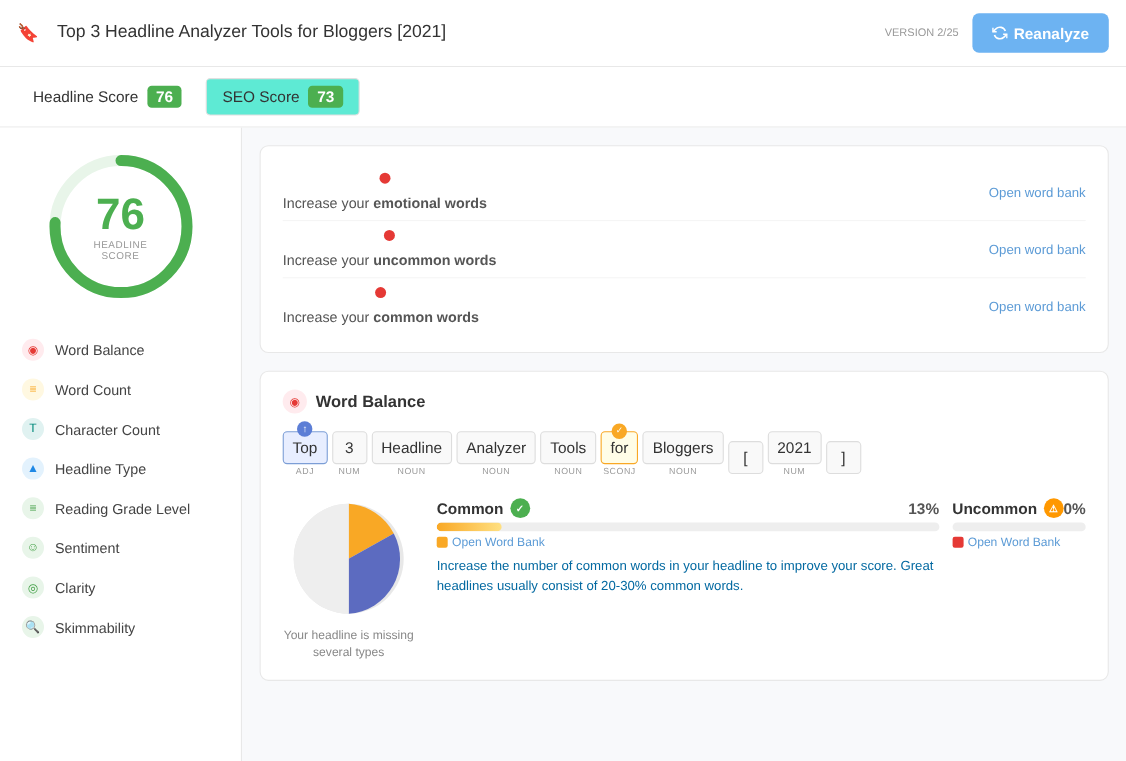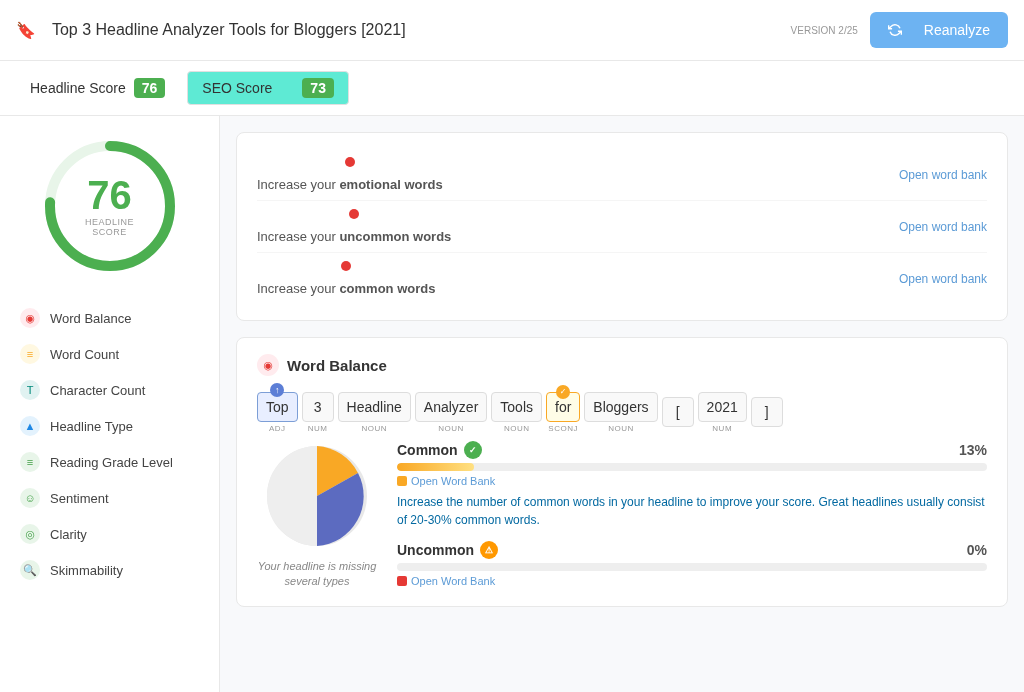--- a/index.html
+++ b/index.html
@@ -6,30 +6,30 @@
     body { font-family: -apple-system, BlinkMacSystemFont, 'Segoe UI', sans-serif; background: #f5f6fa; color: #333; font-size: 14px; }
 
     .app-container { width: 1024px; min-height: 692px; background: #fff; overflow: hidden; }
 
     
     .header { display: flex; align-items: center; justify-content: space-between; padding: 12px 16px; border-bottom: 1px solid #e8e8e8; background: #fff; }
     .header-left { display: flex; align-items: center; gap: 10px; flex: 1; }
     .bookmark-icon { color: #5c9bd6; font-size: 16px; margin-right: 6px; }
     .headline-input { font-size: 16px; font-weight: 500; color: #333; border: none; outline: none; flex: 1; }
     .version-text { font-size: 10px; color: #999; text-align: right; line-height: 1.3; }
-    .reanalyze-btn { background: #6db3f2; color: #fff; border: none; padding: 10px 18px; border-radius: 6px; cursor: pointer; font-size: 14px; font-weight: 400; display: flex; align-items: center; gap: 22px; white-space: nowrap; }
+    .reanalyze-btn { background: #6db3f2; color: #fff; border: none; padding: 10px 18px; border-radius: 6px; cursor: pointer; font-size: 14px; font-weight: 700; display: flex; align-items: center; gap: 6px; white-space: nowrap; }
     .reanalyze-btn svg { width: 14px; height: 14px; }
 
     
     .tabs-bar { display: flex; align-items: center; padding: 10px 16px; border-bottom: 1px solid #e8e8e8; background: #fff; gap: 8px; }
     .tab { display: flex; align-items: center; gap: 8px; padding: 6px 14px; border-radius: 4px; cursor: pointer; font-size: 14px; font-weight: 500; text-align: center; }
     .tab-headline { color: #333; background: transparent; border: none; }
     .tab-score-badge { background: #4caf50; color: #fff; border-radius: 4px; padding: 2px 8px; font-weight: 700; font-size: 14px; }
     .tab-seo { background: #5eead4; border: 1px solid #e0e0e0; color: #333; }
-    .tab-seo .tab-score-badge { background: #4caf50; margin-left: 22px; }
+    .tab-seo .tab-score-badge { background: #4caf50; }
 
     
     .main-layout { display: flex; height: calc(692px - 104px); }
 
     
     .sidebar { width: 220px; min-width: 220px; padding: 20px 10px; border-right: 1px solid #e8e8e8; background: #fff; display: flex; flex-direction: column; align-items: center; gap: 0; }
 
     
     .score-circle-wrap { position: relative; width: 140px; height: 140px; margin-bottom: 24px; }
     .score-circle-svg { width: 140px; height: 140px; transform: rotate(-90deg); }
@@ -64,37 +64,37 @@
     .dot-red { background: #e53935; }
     .dot-yellow { background: #f9a825; }
     .suggestion-text { font-size: 13px; color: #555; }
     .suggestion-link { font-size: 12px; color: #5c9bd6; cursor: pointer; white-space: nowrap; text-decoration: none; }
 
     
     .word-balance-header { display: flex; align-items: center; gap: 8px; margin-bottom: 16px; }
     .wb-icon { width: 22px; height: 22px; background: #ffebee; border-radius: 50%; display: flex; align-items: center; justify-content: center; font-size: 11px; color: #e53935; }
 
     
-    .tokens-row { display: flex; align-items: center; gap: 4px; margin-bottom: 8px; flex-wrap: wrap; }
+    .tokens-row { display: flex; align-items: flex-end; gap: 4px; margin-bottom: 20px; flex-wrap: wrap; }
     .token { display: flex; flex-direction: column; align-items: center; gap: 2px; }
     .token-word { padding: 6px 8px; border: 1px solid #ddd; border-radius: 4px; font-size: 14px; color: #333; background: #f9f9f9; position: relative; min-width: 32px; text-align: center; }
     .token-word.highlighted { border-color: #f9a825; background: #fffde7; }
     .token-word.highlighted::before { content: '✓'; position: absolute; top: -8px; left: 50%; transform: translateX(-50%); background: #f9a825; color: #fff; border-radius: 50%; width: 14px; height: 14px; font-size: 8px; display: flex; align-items: center; justify-content: center; line-height: 14px; }
     .token-word.adj-highlighted { border-color: #7c9ed6; background: #e8eeff; }
     .token-word.adj-highlighted::before { content: '↑'; position: absolute; top: -10px; left: 50%; transform: translateX(-50%); background: #5c7ed6; color: #fff; border-radius: 50%; width: 14px; height: 14px; font-size: 9px; display: flex; align-items: center; justify-content: center; line-height: 14px; }
     .token-type { font-size: 8px; color: #999; letter-spacing: 0.5px; text-transform: uppercase; }
 
     
     .wb-bottom { display: flex; gap: 20px; margin-top: 8px; }
-    .wb-pie-section { width: 120px; min-width: 120px; display: flex; flex-direction: column; align-items: center; gap: 8px; font-style: italic; }
+    .wb-pie-section { width: 120px; min-width: 120px; display: flex; flex-direction: column; align-items: center; gap: 8px; }
     .pie-wrap { width: 110px; height: 110px; position: relative; }
     .pie-svg { width: 110px; height: 110px; }
     .wb-note { font-size: 11px; color: #888; text-align: center; line-height: 1.4; }
 
-    .wb-stats { flex: 1; display: flex; flex-direction: column; gap: 12px; }
+    .wb-stats { flex: 1; display: flex; flex-direction: row; gap: 12px; }
     .stat-row { display: flex; flex-direction: column; gap: 4px; }
     .stat-header { display: flex; align-items: center; justify-content: space-between; }
     .stat-label { display: flex; align-items: center; gap: 6px; font-size: 14px; font-weight: 600; color: #333; }
     .stat-icon { width: 18px; height: 18px; border-radius: 50%; display: flex; align-items: center; justify-content: center; font-size: 9px; }
     .stat-check { background: #4caf50; color: #fff; }
     .stat-warning { background: #ff9800; color: #fff; }
     .stat-pct { font-size: 14px; font-weight: 600; color: #555; }
     .stat-bar-bg { width: 100%; height: 8px; background: #eee; border-radius: 4px; overflow: hidden; }
     .stat-bar-fill { height: 100%; border-radius: 4px; }
     .bar-yellow { background: linear-gradient(90deg, #f9a825 0%, #ffe082 100%); }

